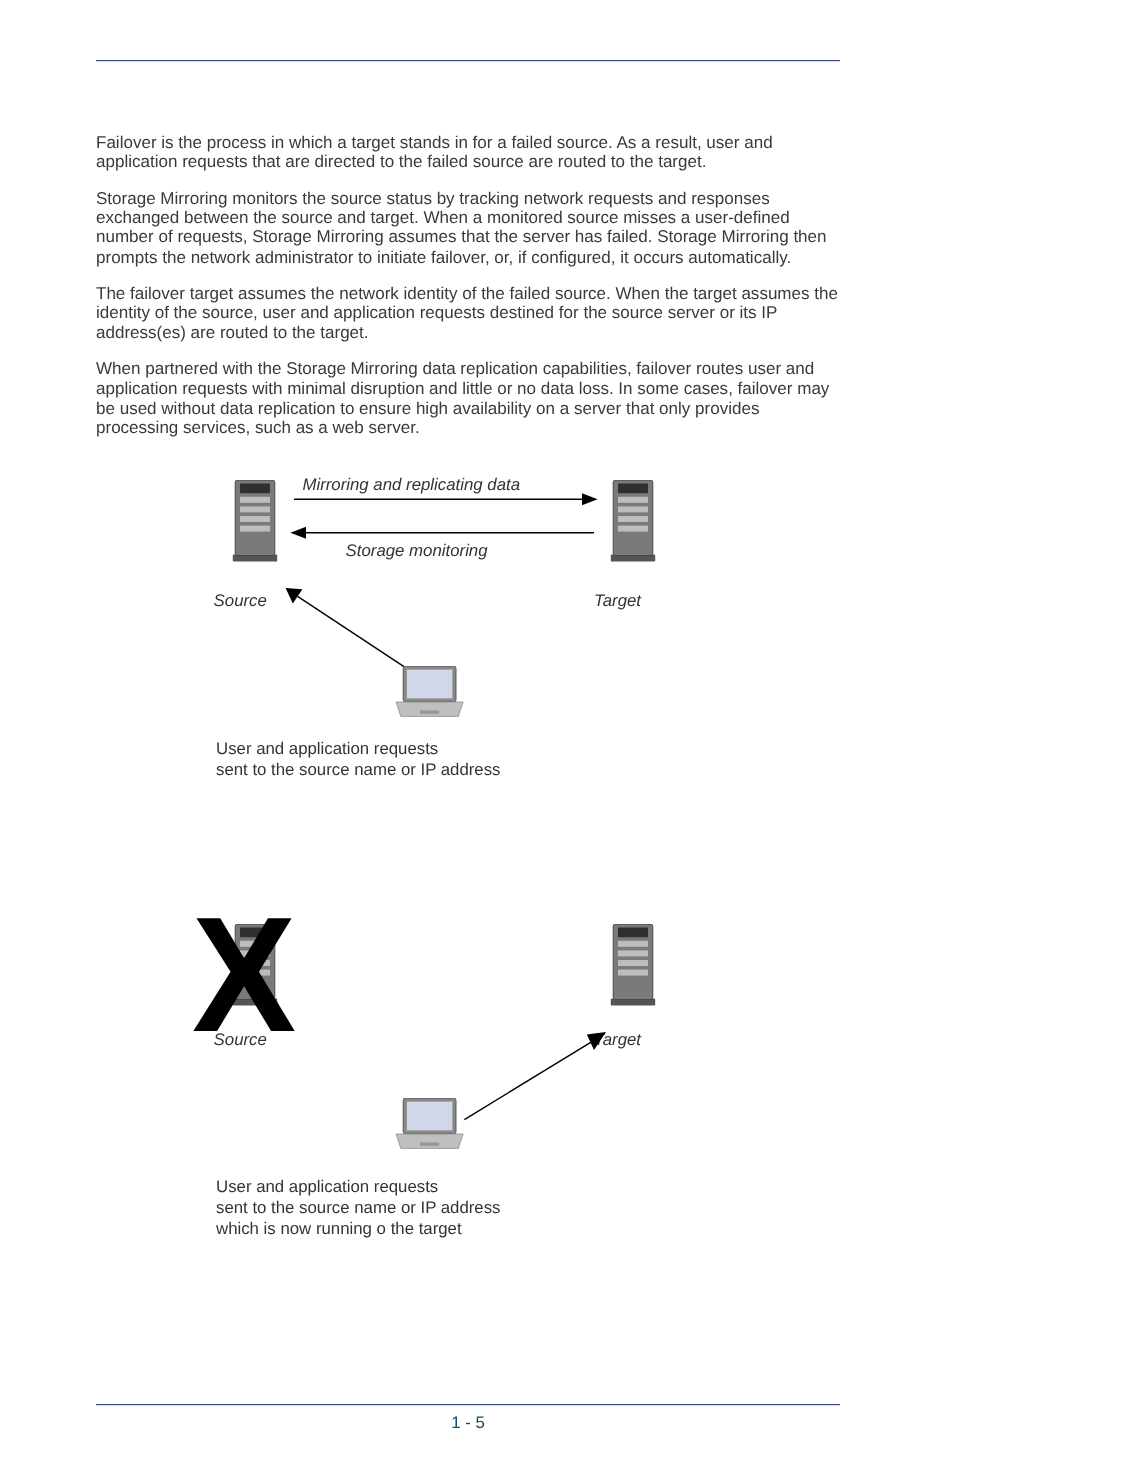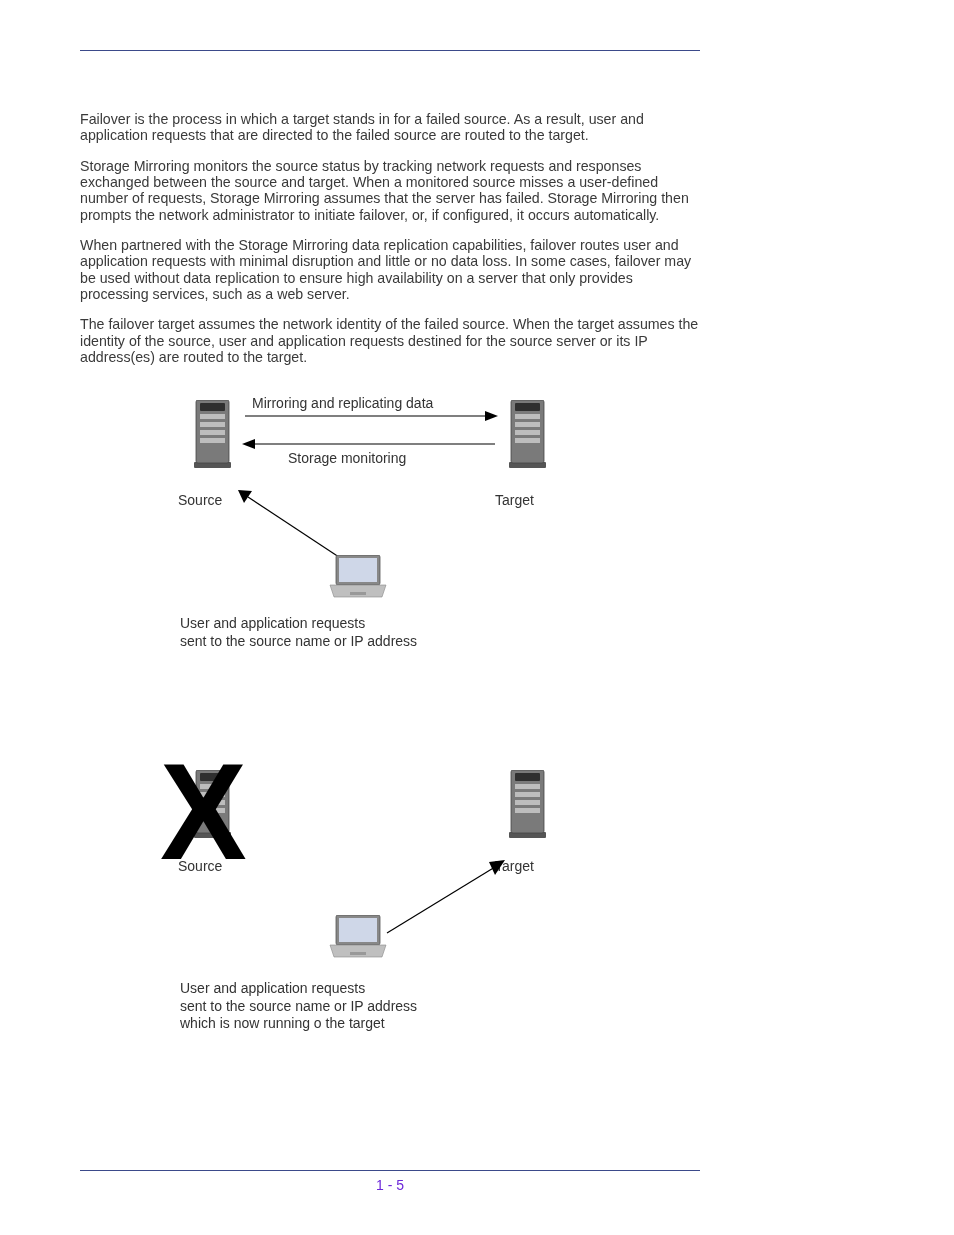--- a/index.html
+++ b/index.html
@@ -43,20 +43,21 @@
     width: 60px;
     height: 46px;
     position: absolute;
   }
   .dlabel {
     position: absolute;
     font-size: 14px;
     color: #333;
     text-align: right;
     white-space: nowrap;
+    font-style: italic;
   }
   .caption {
     position: absolute;
     font-size: 14px;
     color: #333;
     text-align: left;
     width: 100%;
     line-height: 1.25;
   }
   .bigX {
@@ -74,21 +75,21 @@
     left: 80px;
     right: 80px;
   }
   .bottom-rule {
     border-top: 1.5px solid #3b4a8a;
     margin-bottom: 6px;
   }
   .page-num {
     text-align: center;
     font-size: 14px;
-    color: #6d28d9;
+    color: #0c4a6e;
   }
   .arrow-line { stroke:#000; stroke-width:1.2; fill:none; }
   .arrow-head { fill:#000; }
   .svr-body { fill:#7a7a7a; stroke:#444; stroke-width:0.8; }
   .svr-panel { fill:#2f2f2f; }
   .svr-band { fill:#bdbdbd; }
   .svr-base { fill:#555; }
   .lap-screen-outer { fill:#888; stroke:#555; stroke-width:0.8; rx:2; }
   .lap-screen-inner { fill:#cfd7e8; }
   .lap-base { fill:#bfbfbf; stroke:#888; stroke-width:0.6; }
@@ -115,22 +116,22 @@
     </g>
   </defs>
 </svg>
 
 <div class="page">
   <div class="top-rule"></div>
 
   <div class="body-text">
     <p>Failover is the process in which a target stands in for a failed source. As a result, user and application requests that are directed to the failed source are routed to the target.</p>
     <p>Storage Mirroring monitors the source status by tracking network requests and responses exchanged between the source and target. When a monitored source misses a user-defined number of requests, Storage Mirroring assumes that the server has failed. Storage Mirroring then prompts the network administrator to initiate failover, or, if configured, it occurs automatically.</p>
+    <p>The failover target assumes the network identity of the failed source. When the target assumes the identity of the source, user and application requests destined for the source server or its IP address(es) are routed to the target.</p>
     <p>When partnered with the Storage Mirroring data replication capabilities, failover routes user and application requests with minimal disruption and little or no data loss. In some cases, failover may be used without data replication to ensure high availability on a server that only provides processing services, such as a web server.</p>
-    <p>The failover target assumes the network identity of the failed source. When the target assumes the identity of the source, user and application requests destined for the source server or its IP address(es) are routed to the target.</p>
   </div>
 
   <div class="diagram d1">
 
     <svg class="server-icon" style="left:10px; top:10px">
         <use href="#server-svg"></use>
       </svg>
     <svg class="server-icon" style="left:325px; top:10px">
         <use href="#server-svg"></use>
       </svg>

